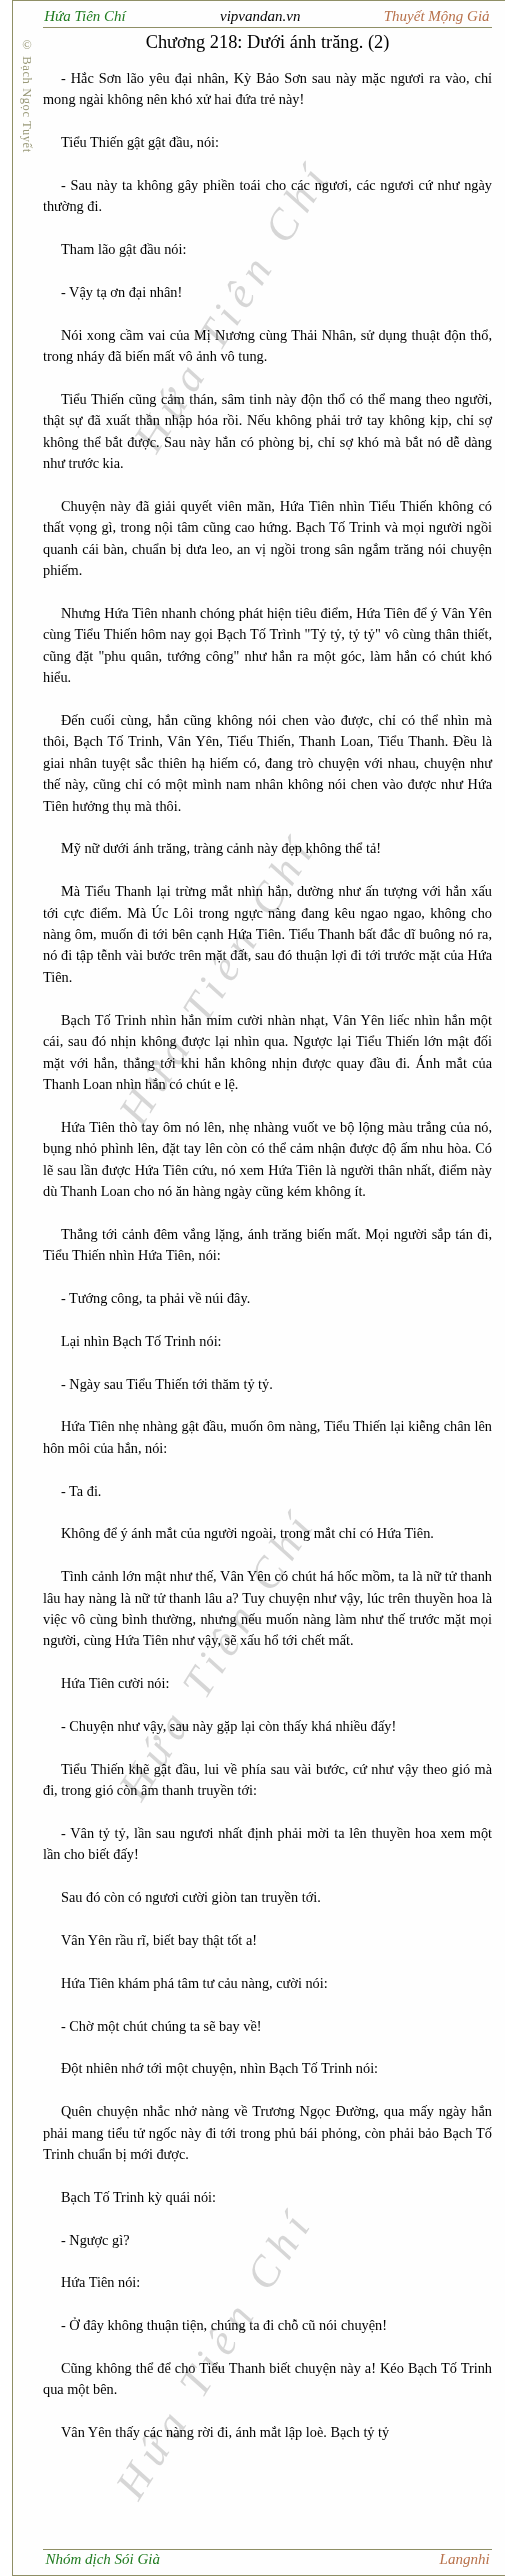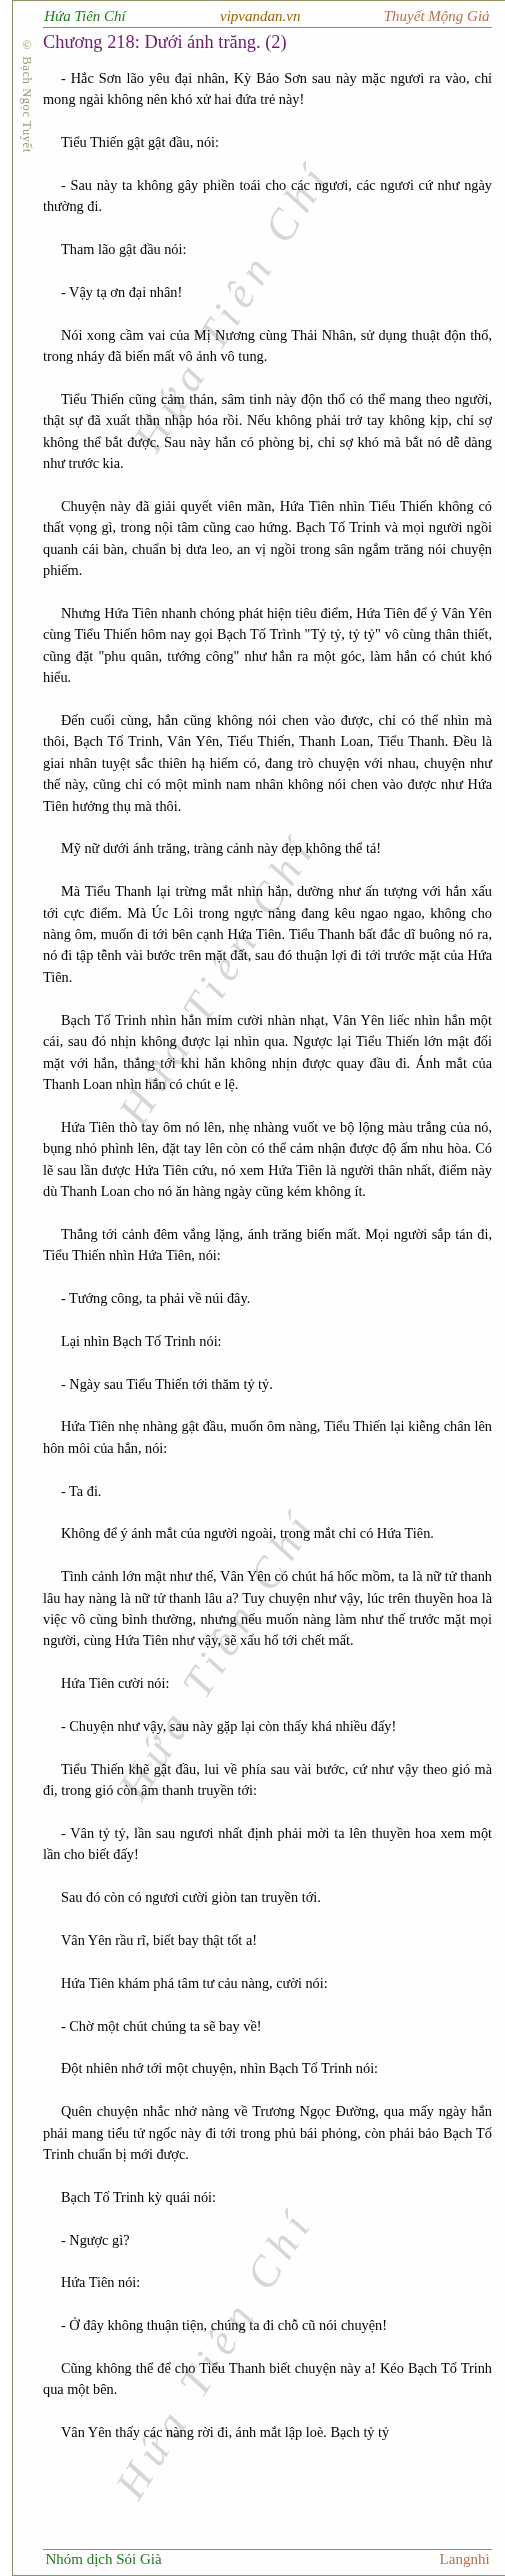--- a/index.html
+++ b/index.html
@@ -9,47 +9,47 @@
     box-sizing: border-box; border: 1.8px solid #8f8f66; background: #fefefe;
     overflow: hidden;
   }
   .header {
     position: absolute; left: 30px; top: 6px; width: 449px; height: 20px;
     border-bottom: 1.2px solid #8f8f66;
     font-family: "Liberation Serif", "DejaVu Serif", serif; font-style: italic; font-size: 15px;
   }
   .header span { position: absolute; top: 1.2px; white-space: nowrap; }
   .h-left { left: 1.2px; color: #1e7a1e; }
-  .h-center { left: 177px; color: #a16207; }
+  .h-center { left: 177px; color: #000000; }
   .h-right { right: 2.4px; color: #b8714a; }
   .side-credit {
     position: absolute; left: 3px; top: 37px; width: 18px; height: 178px;
     writing-mode: vertical-rl; font-family: "Liberation Serif", "DejaVu Serif", serif;
     font-size: 12.5px; color: #9a9a7a; letter-spacing: 0.6px; white-space: nowrap;
   }
   .chapter-title {
-    position: absolute; left: 30px; top: 31px; width: 449px; text-align: left;
-    font-family: "Liberation Serif", "DejaVu Serif", serif; font-size: 18.4px; color: #701a75;
+    position: absolute; left: 30px; top: 31px; width: 449px; text-align: center;
+    font-family: "Liberation Serif", "DejaVu Serif", serif; font-size: 18.4px; color: #000000;
     white-space: nowrap;
   }
   .body {
     position: absolute; left: 30px; top: 67px; width: 449px;
     font-family: "Liberation Serif", "DejaVu Serif", serif; font-size: 14.3px;
     line-height: 21.4px; color: #000; text-align: justify;
   }
   .body p { margin: 0 0 21.4px 0; text-indent: 18px; }
   .watermark {
     position: absolute; font-family: "Liberation Serif", "DejaVu Serif", serif; font-style: italic;
     font-size: 43px; color: rgba(140,140,140,0.35); transform: rotate(-58deg);
     white-space: nowrap; pointer-events: none; transform-origin: left bottom; letter-spacing: 8.3px;
   }
   .footer {
     position: absolute; left: 30px; top: 2548px; width: 449px; height: 24px;
     border-top: 1.2px solid #8f8f66;
-    font-family: "Liberation Serif", "DejaVu Serif", serif; font-size: 15px;
+    font-family: "Liberation Serif", "DejaVu Serif", serif; font-style: italic; font-size: 15px;
   }
   .footer span { position: absolute; top: 1.2px; white-space: nowrap; }
   .f-left { left: 2.4px; color: #1e7a1e; }
   .f-right { right: 2.4px; color: #b8714a; }
   .clip { position: absolute; left: 0; top: 0; width: 506px; height: 2548px; overflow: hidden; }
 </style>
 </head>
 <body>
 
 <div class="page">

